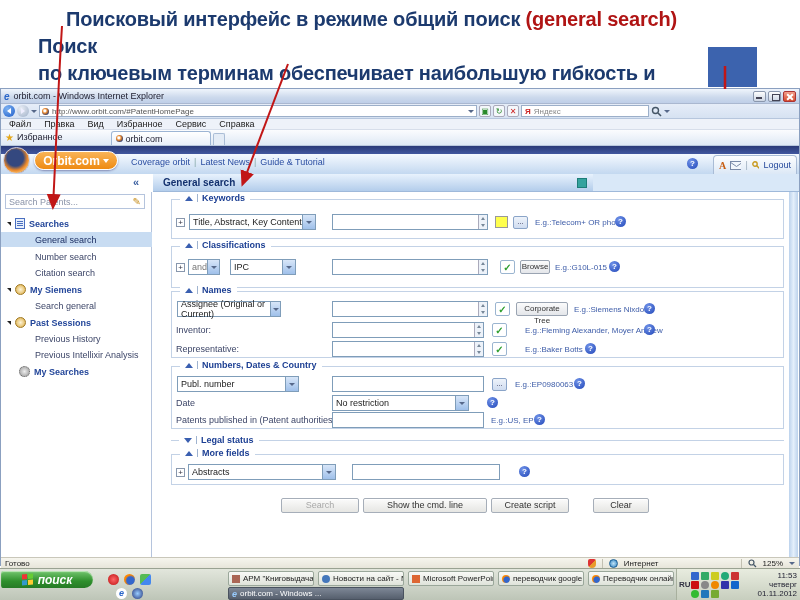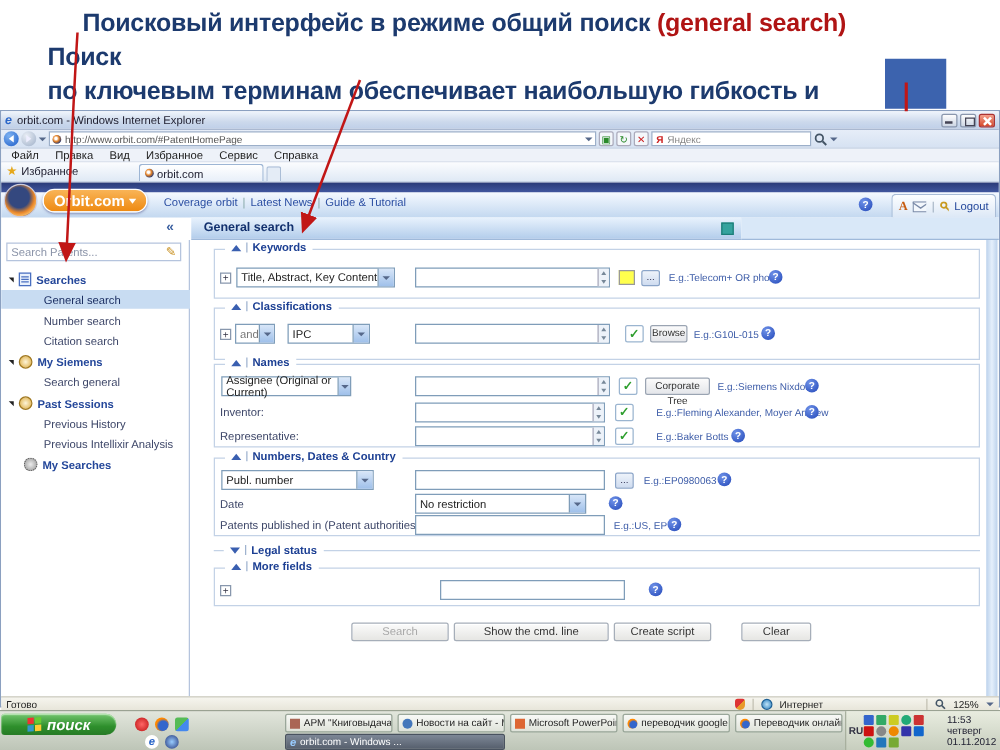--- a/index.html
+++ b/index.html
@@ -159,21 +159,21 @@
     border:1px solid #9aa79a; border-radius:2px; display:flex; align-items:center; gap:3px; padding:0 3px;
     font-size:8px; color:#222; white-space:nowrap; overflow:hidden; }
   .tbtn .ic { width:8px; height:8px; flex:none; }
   #tbtn-active { position:absolute; left:228px; top:18px; width:176px; height:13px;
     background:linear-gradient(#7d8796,#565f6d); border:1px solid #49525f; border-radius:2px; display:flex; align-items:center;
     gap:3px; padding:0 3px; font-size:8px; color:#fff; white-space:nowrap; overflow:hidden; }
   #tray { position:absolute; left:676px; top:0; width:124px; height:32px; background:linear-gradient(#e8ecdf,#c6cdbd);
     border-left:1px solid #a8b09e; }
   #lang { position:absolute; left:2px; top:11px; font-size:8px; font-weight:bold; color:#334; }
   .trayic { position:absolute; width:8px; height:8px; border-radius:1px; }
-  #clock { position:absolute; right:3px; top:2px; text-align:left; font-size:8px; line-height:9px; color:#223; }
+  #clock { position:absolute; right:3px; top:2px; text-align:right; font-size:8px; line-height:9px; color:#223; }
 </style>
 </head>
 <body>
 
 <div id="annotation" class="abs">
   <span>Поисковый интерфейс в режиме общий поиск </span><span class="accent">(general search)</span><span> Поиск</span><br>
   <span>по ключевым терминам обеспечивает наибольшую гибкость и</span><br>
   <span>точность исследований.</span>
 </div>
 <div id="blue-rect" class="abs"></div>
@@ -477,20 +477,26 @@
       </div>
 
       <div class="fbox" style="top:262px;height:31px">
         <div class="fhead">
             <span class="up"></span>
             <span class="bar"></span>
             <span>More fields</span>
           </div>
         <div class="frow" style="top:9px;left:0;width:613px">
           <span class="expander" style="left:4px">+</span>
+          <div class="selbox" style="left:16px;width:148px">
+              <span>Abstracts</span>
+              <span class="arr">
+                <span class="tri-d"></span>
+              </span>
+            </div>
           <div class="inbox" style="left:180px;width:148px"><input type="text" value="" style=""></div>
           <span class="help helppos" style="left:347px">?</span>
         </div>
       </div>
 
       <span class="bigbtn disabled" style="left:128px;width:78px">Search</span>
       <span class="bigbtn" style="left:210px;width:124px">Show the cmd. line</span>
       <span class="bigbtn" style="left:338px;width:78px">Create script</span>
       <span class="bigbtn" style="left:440px;width:56px">Clear</span>
     </div>

